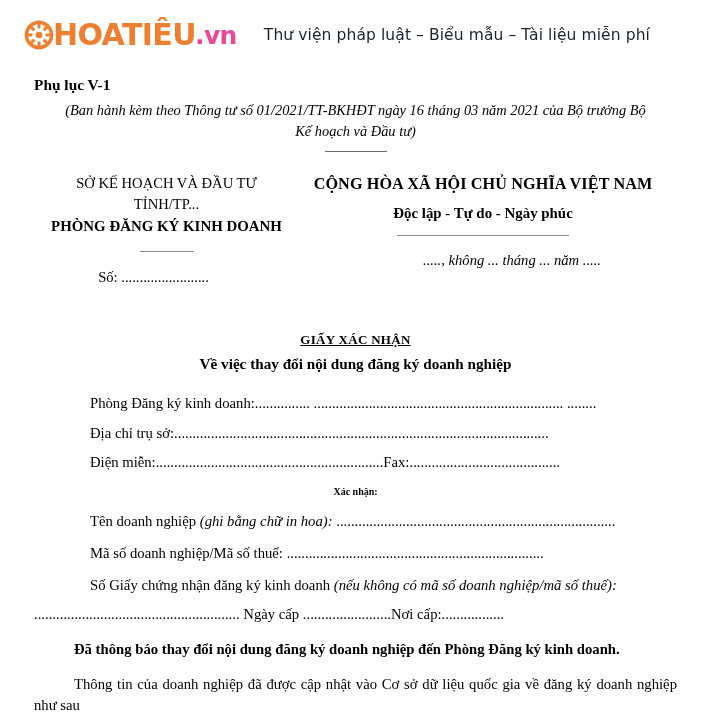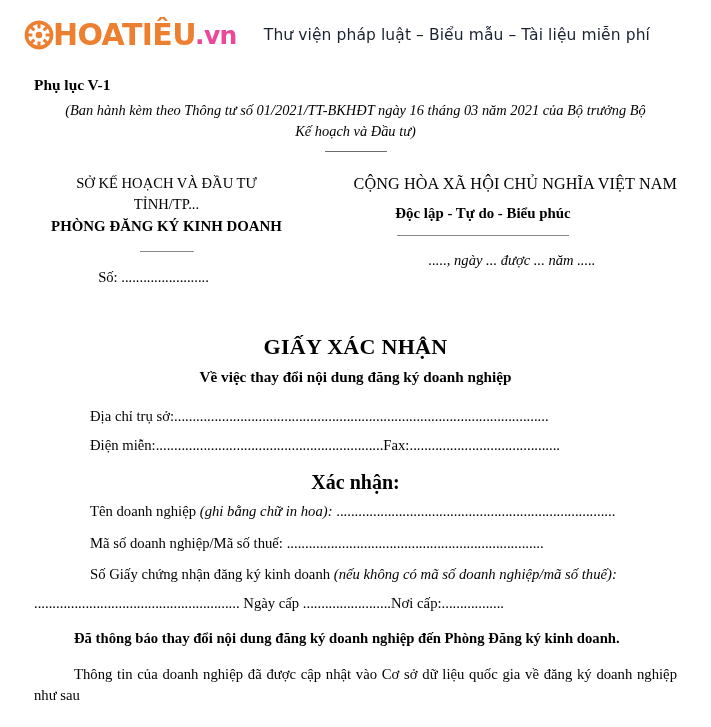--- a/index.html
+++ b/index.html
@@ -119,24 +119,23 @@
     background: #8a8a8a;
     margin: 13px auto 0 auto;
   }
   .so-line {
     margin-top: 15px;
     font-size: 14.6px;
     text-align: center;
     padding-right: 26px;
   }
   .nation-line {
-    font-weight: 400;
+    font-weight: 700;
     font-size: 16.2px;
     letter-spacing: 0.1px;
-    text-align: right;
   }
   .motto-line {
     font-weight: 700;
     font-size: 14.9px;
     margin-top: 7px;
   }
   .rule-med {
     width: 172px;
     height: 1px;
     background: #8a8a8a;
@@ -148,22 +147,23 @@
     margin-top: 14px;
     text-align: center;
     padding-left: 58px;
   }
 
   
   .cert-title {
     margin-top: 44px;
     text-align: center;
     font-weight: 700;
-    font-size: 22px;
+    font-size: 13px;
     letter-spacing: 0.3px;
+    text-decoration: underline;
   }
   .cert-subtitle {
     margin-top: 3px;
     text-align: center;
     font-weight: 700;
     font-size: 15.2px;
   }
 
   
   .fields {
@@ -173,24 +173,24 @@
   }
   .field-row {
     margin-bottom: 8.5px;
     font-size: 14.7px;
     white-space: nowrap;
     overflow: hidden;
   }
 
   .section-label {
     margin-top: 12px;
-    margin-bottom: 4px;
-    text-align: center;
-    font-weight: 700;
-    font-size: 20px;
+    margin-bottom: 12px;
+    text-align: center;
+    font-weight: 700;
+    font-size: 10px;
   }
 
   .fields2 {
     padding-left: 56px;
     padding-right: 6px;
   }
   .fields2 .field-row { margin-bottom: 11px; }
 
   .wide-row {
     padding-left: 56px;
@@ -251,30 +251,31 @@
 
   <div class="head-cols">
     <div class="head-left">
       <div class="org-line-1">SỞ KẾ HOẠCH VÀ ĐẦU TƯ TỈNH/TP...</div>
       <div class="org-line-2">PHÒNG ĐĂNG KÝ KINH DOANH</div>
       <div class="rule-mini"></div>
       <div class="so-line">Số: ........................</div>
     </div>
     <div class="head-right">
       <div class="nation-line">CỘNG HÒA XÃ HỘI CHỦ NGHĨA VIỆT NAM</div>
-      <div class="motto-line">Độc lập - Tự do - Biểu phúc</div>
+      <div class="motto-line">Độc lập - Tự do - Ngày phúc</div>
       <div class="rule-med"></div>
-      <div class="date-line">....., ngày ... được ... năm .....</div>
+      <div class="date-line">....., không ... tháng ... năm .....</div>
     </div>
   </div>
 
   <div class="cert-title">GIẤY XÁC NHẬN</div>
   <div class="cert-subtitle">Về việc thay đổi nội dung đăng ký doanh nghiệp</div>
 
   <div class="fields">
+    <div class="field-row"><span>Phòng Đăng ký kinh doanh:</span><span>............... .................................................................... ........</span></div>
     <div class="field-row"><span>Địa chỉ trụ sở:</span><span>......................................................................................................</span></div>
     <div class="field-row"><span>Điện miễn:</span><span>..............................................................</span><span>Fax:</span><span>.........................................</span></div>
   </div>
 
   <div class="section-label">Xác nhận:</div>
 
   <div class="fields2">
     <div class="field-row"><span>Tên doanh nghiệp </span><span class="italic">(ghi bằng chữ in hoa):</span><span> ............................................................................</span></div>
     <div class="field-row"><span>Mã số doanh nghiệp/Mã số thuế:</span><span> ......................................................................</span></div>
   </div>

